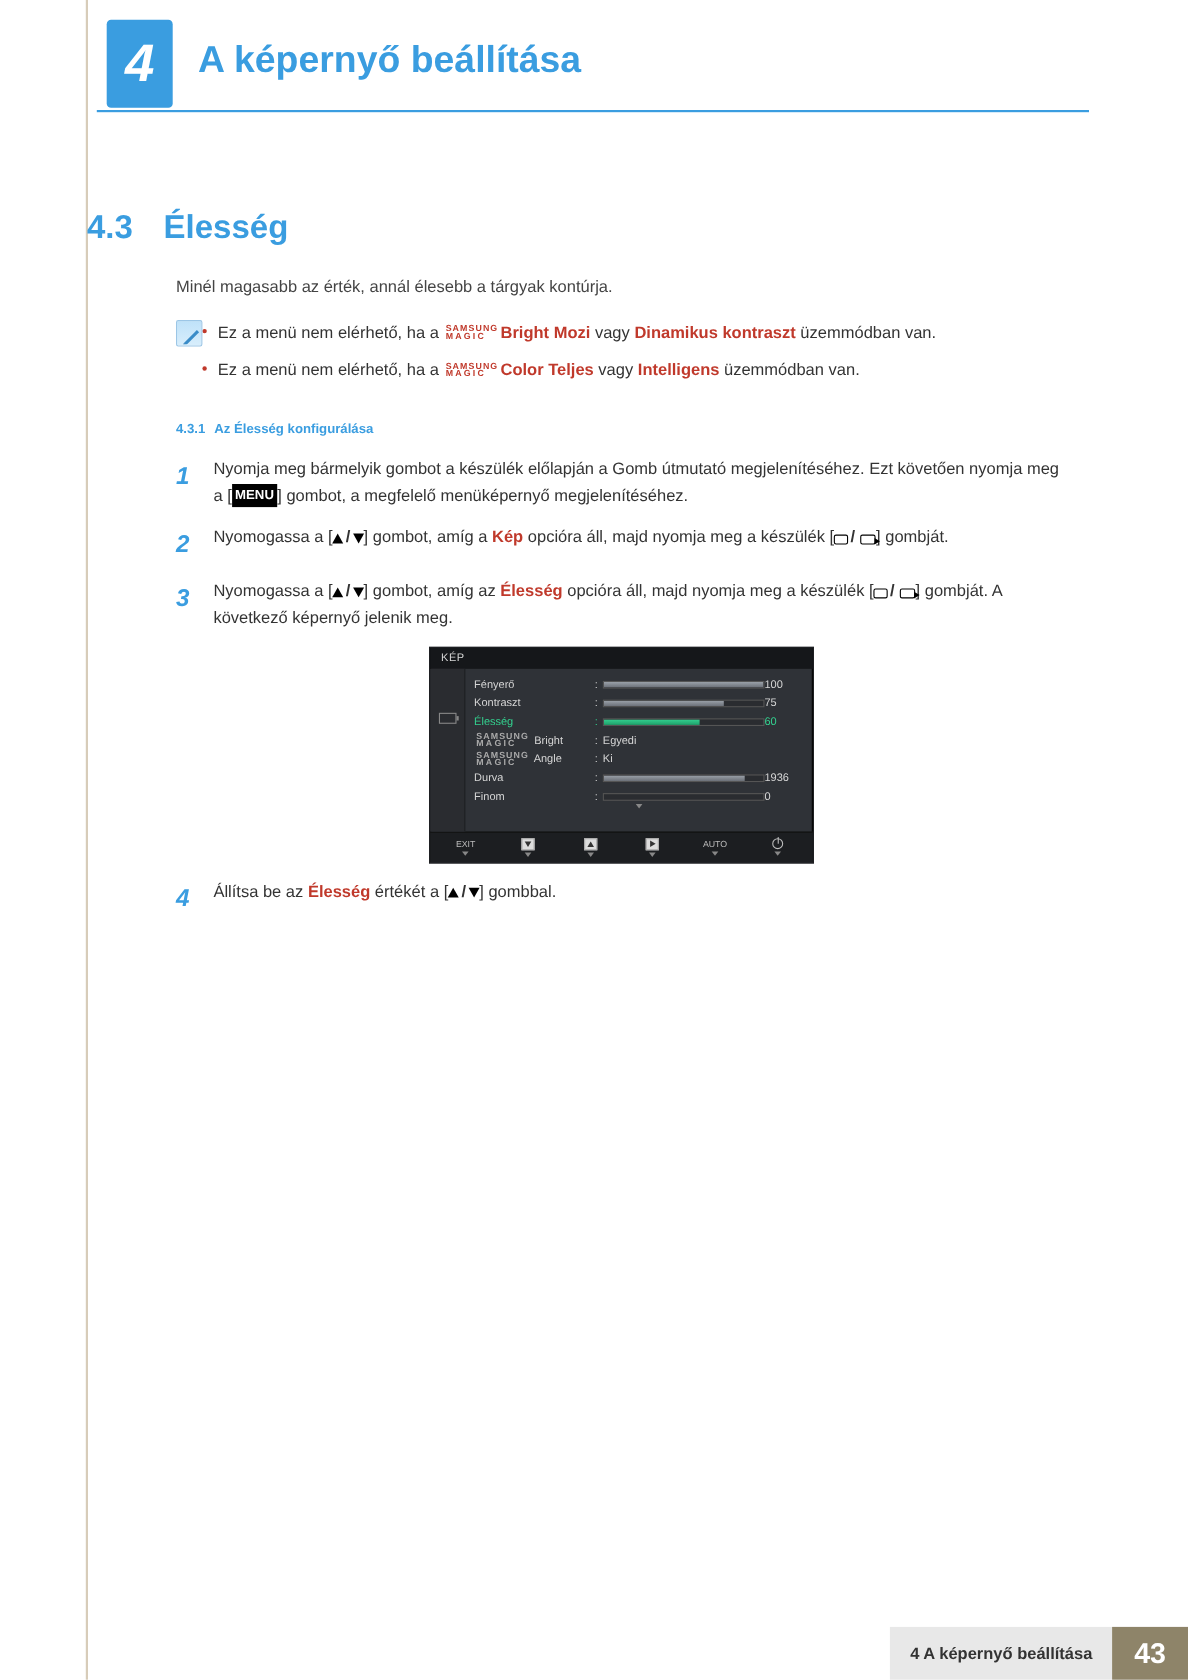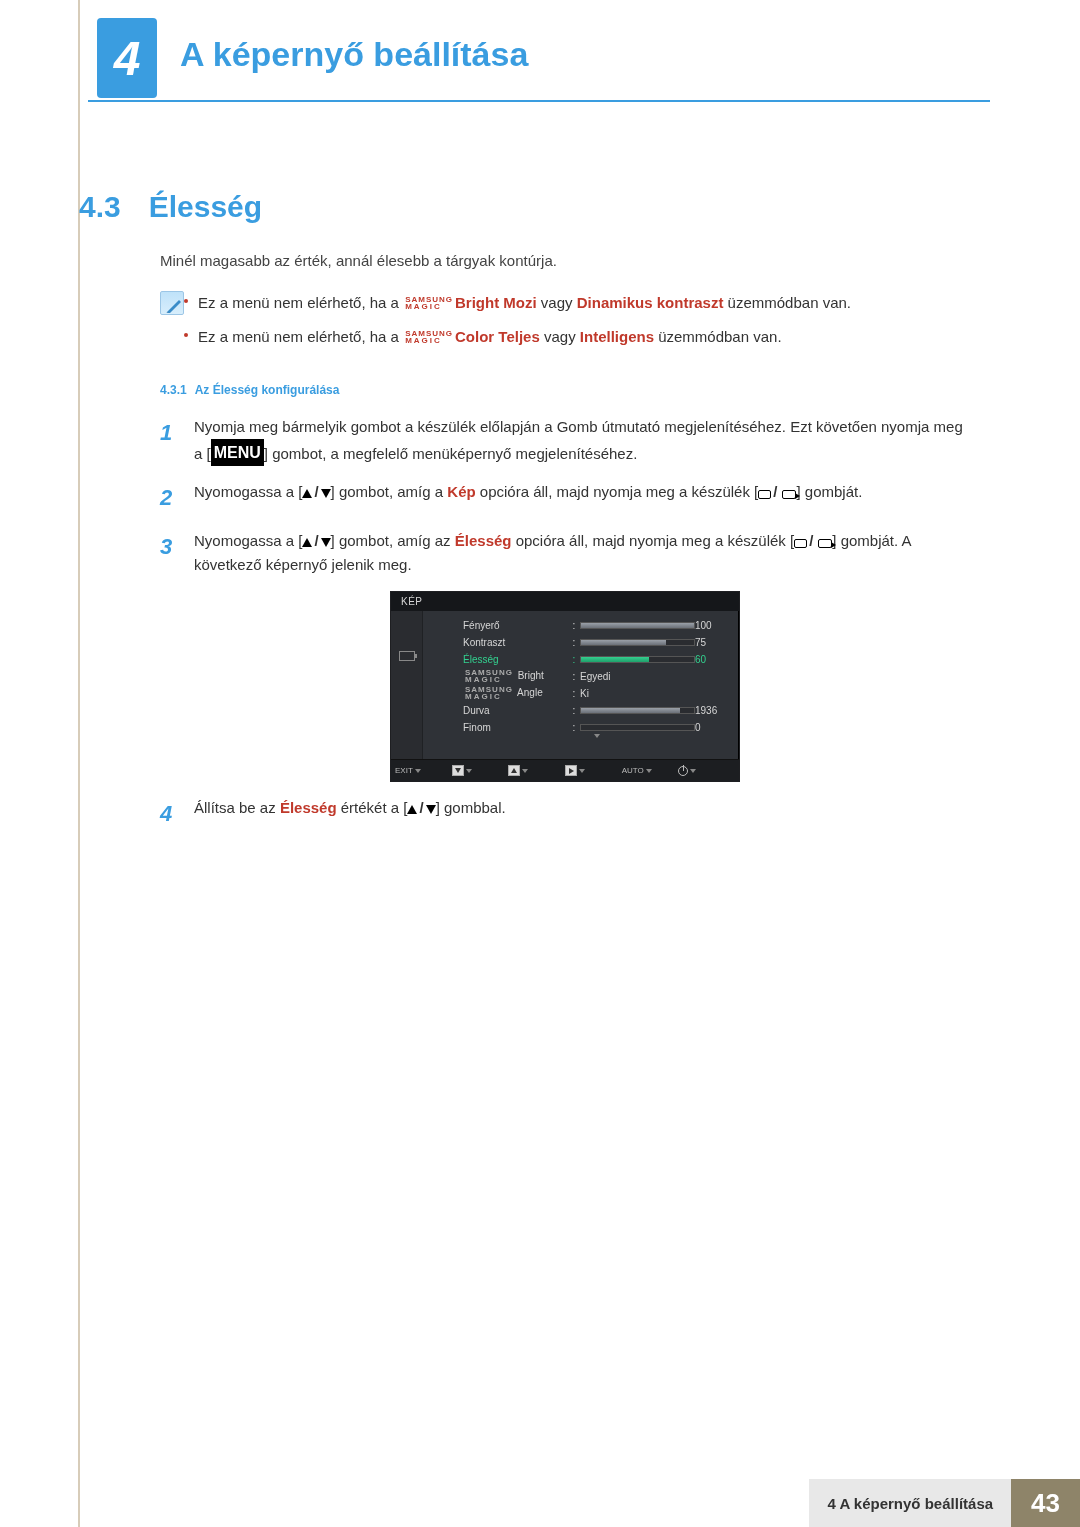--- a/index.html
+++ b/index.html
@@ -28,53 +28,53 @@
   .magic .l2 { letter-spacing:2px; }
   .hl { color:#c0392b; font-weight:bold; }
   .b-strong { font-weight:bold; }
 
   .subsection { color:#3a9de0; font-size:12px; font-weight:bold; margin:10px 0 18px; }
   .sub-num { margin-right:8px; }
 
   .step { display:flex; gap:16px; margin-bottom:14px; line-height:1.6; }
   .step-n { font-size:22px; font-style:italic; color:#3a9de0; font-weight:600; width:18px; flex:0 0 18px; }
   .step-b { flex:1; }
-  .menu-box { display:inline-block; background:#000; color:#fff; font-family:Arial; font-size:16px; font-weight:bold; padding:1px 3px; vertical-align:1px; }
+  .menu-box { display:inline-block; background:#000; color:#fff; font-family:Arial; font-size:12px; font-weight:bold; padding:1px 3px; vertical-align:1px; }
   .tri { display:inline-block; vertical-align:-1px; }
   .tri-up { width:0;height:0;border-left:5px solid transparent;border-right:5px solid transparent;border-bottom:9px solid #000; }
   .tri-dn { width:0;height:0;border-left:5px solid transparent;border-right:5px solid transparent;border-top:9px solid #000; }
   .tri-rt-k { width:0;height:0;border-top:5px solid transparent;border-bottom:5px solid transparent;border-left:8px solid #000; display:inline-block; vertical-align:-1px; }
   .src-ico { display:inline-block; border:1.5px solid #000; border-radius:2px; vertical-align:-2px; }
   .src-a { width:13px; height:9px; }
   .src-b { width:14px; height:9px; position:relative; margin-left:3px; }
   .src-b::after { content:""; position:absolute; right:-5px; top:2px; width:0;height:0;border-top:3px solid transparent;border-bottom:3px solid transparent;border-left:5px solid #000; }
   .slash { display:inline-block; margin:0 2px; font-weight:bold; }
   .bracket { font-family: Arial; }
 
   
   .osd { width:350px; margin:10px auto 14px; background:#2f3237; color:#d6d6d6; font-size:10px; border:1px solid #1e1f22; box-shadow:0 0 0 1px #000 inset; }
   .osd-head { background:#15171a; padding:4px 10px; font-size:10px; letter-spacing:0.5px; }
-  .osd-body { display:flex;gap:32px; }
+  .osd-body { display:flex; }
   .osd-left { width:32px; border-right:1px solid #1f2124; display:flex; flex-direction:column; align-items:center; padding-top:40px; gap:10px; background:#2a2c30; }
   .batt { width:16px; height:10px; border:1px solid #888; position:relative; }
   .batt::after { content:""; position:absolute; right:-3px; top:2px; width:2px; height:4px; background:#888; }
   .osd-grid { flex:1; padding:6px 0 4px; }
   .osd-row { display:flex; align-items:center; padding:2px 10px 2px 8px; height:17px; }
   .osd-row.active { color:#33d18f; }
   .osd-lbl { flex:0 0 105px; white-space:nowrap; }
   .osd-lbl .magic { color:#aaa; }
   .osd-colon { flex:0 0 12px; text-align:center; }
   .osd-val { flex:1; display:flex; align-items:center; }
   .osd-num { flex:0 0 34px; text-align:left; padding-right:4px; }
   .bar { height:7px; width:100%; border:1px solid #555; position:relative; background:#2a2c30; overflow:hidden; }
   .fill { position:absolute; left:0; top:0; bottom:0; background:linear-gradient(#9aa0a8,#6b7078); }
   .fill.green { background:linear-gradient(#34cf8f,#1fa06b); }
   .osd-arrow-down-row { text-align:center; padding:2px 0 6px; }
   .osd-foot { display:flex; justify-content:space-around; align-items:center; background:#1c1e21; padding:5px 4px; border-top:1px solid #111; }
-  .fcell { flex:1; display:flex; flex-direction:row; align-items:center; gap:2px; font-size:8px; color:#bbb; }
+  .fcell { flex:1; display:flex; flex-direction:column; align-items:center; gap:2px; font-size:8px; color:#bbb; }
   .sq { width:12px; height:11px; background:#ddd; border:1px solid #aaa; display:flex; align-items:center; justify-content:center; }
   .sq .tri-dn-s { width:0;height:0;border-left:3px solid transparent;border-right:3px solid transparent;border-top:5px solid #333; }
   .sq .tri-up-s { width:0;height:0;border-left:3px solid transparent;border-right:3px solid transparent;border-bottom:5px solid #333; }
   .sq .tri-rt-s { width:0;height:0;border-top:3px solid transparent;border-bottom:3px solid transparent;border-left:5px solid #333; }
   .power { width:10px;height:10px;border:1px solid #bbb;border-radius:50%;position:relative; }
   .power::after { content:"";position:absolute;left:4px;top:-2px;width:1px;height:6px;background:#bbb; }
   .tiny-dn { width:0;height:0;border-left:3px solid transparent;border-right:3px solid transparent;border-top:4px solid #888; }
   .tiny-dn-g { width:0;height:0;border-left:3px solid transparent;border-right:3px solid transparent;border-top:4px solid #888; margin:0 auto; }
 
   

